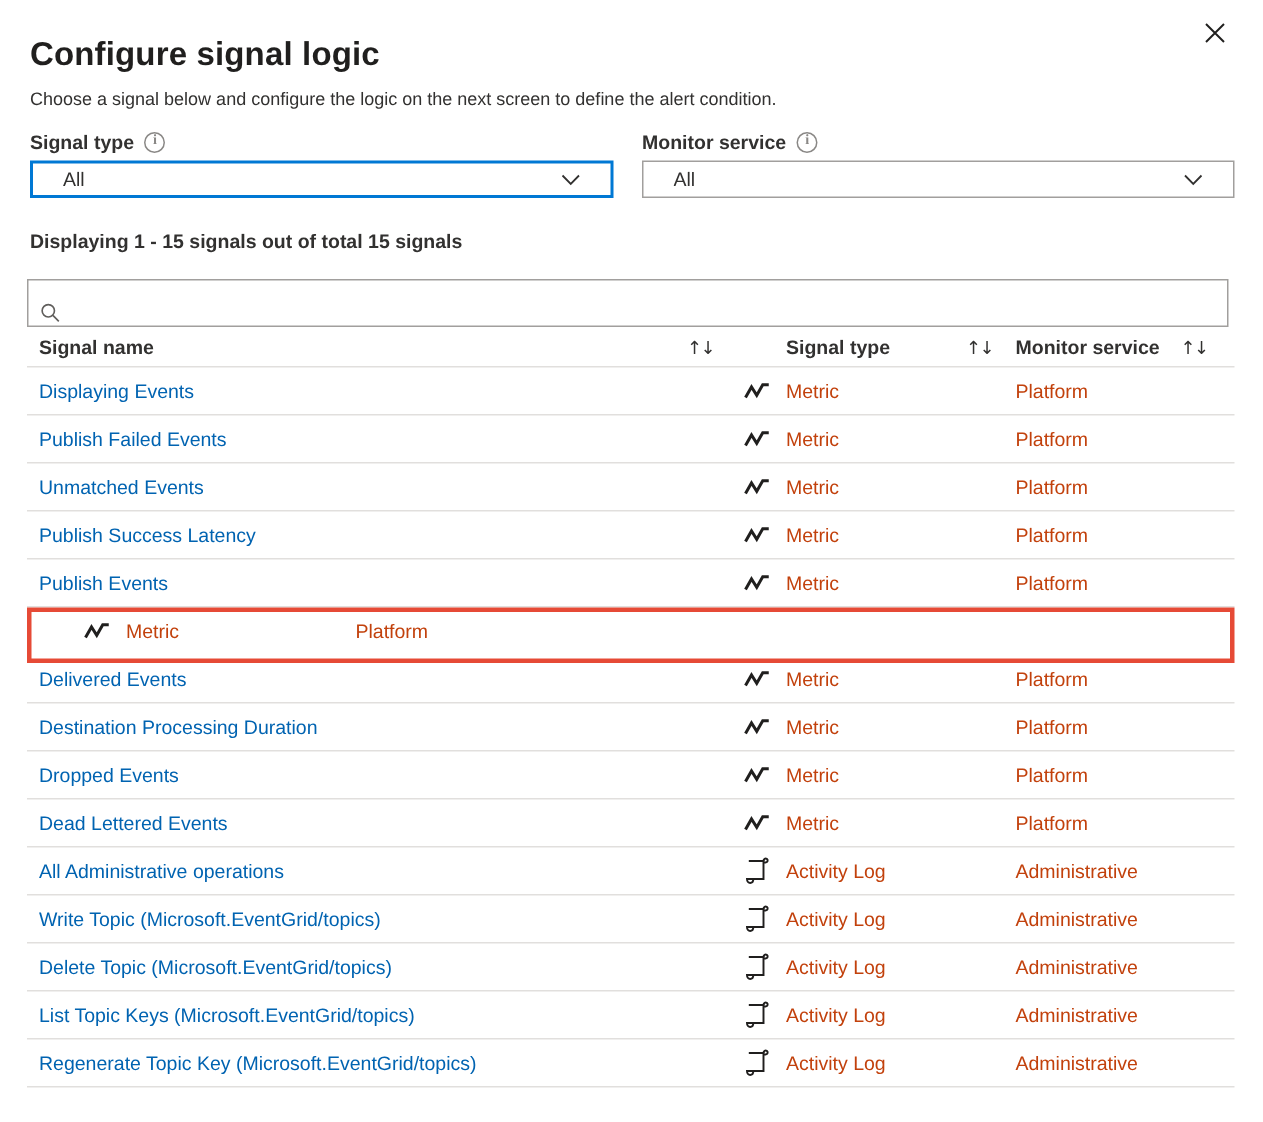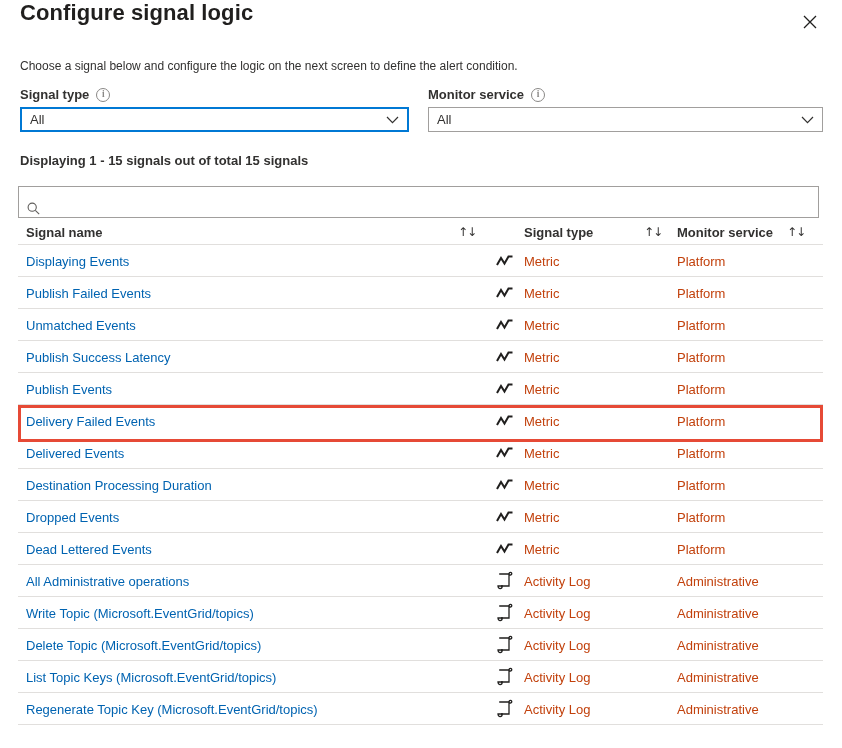--- a/index.html
+++ b/index.html
@@ -8,21 +8,21 @@
     width: 842px; height: 748px;
     background: #ffffff;
     font-family: "Liberation Sans", sans-serif;
     color: #323130;
     overflow: hidden;
   }
   .blade { position: relative; width: 842px; height: 748px; background:#fff; }
 
   
   .blade-title {
-    position: absolute; left: 20px; top: 0;
+    position: absolute; left: 20px; top: 23px;
     font-size: 22px; font-weight: 600; letter-spacing: .1px;
     color: #201f1e; white-space: nowrap;
   }
   .close-btn {
     position: absolute; right: 18px; top: 8px;
     width: 28px; height: 28px;
     display: flex; align-items: center; justify-content: center;
     cursor: pointer; background: transparent; border: none; padding: 0;
     color: #201f1e;
   }
@@ -44,21 +44,21 @@
   .info-icon {
     display: inline-flex; align-items: center; justify-content: center;
     width: 14px; height: 14px; border-radius: 50%;
     border: 1px solid #8a8886; color: #8a8886;
     font-size: 9.5px; font-weight: 600; line-height: 1;
     font-family: "Liberation Serif", serif; padding-bottom: 0px;
   }
   .dropdown {
     position: relative; width: 100%; height: 25px;
     background: #fff; border: 1px solid #a19f9d;
-    display: flex; align-items: center; padding: 0 8px;
+    display: flex; align-items: center; padding: 0 20px;
     cursor: pointer;
   }
   .dropdown.focused { border: 2px solid #0078d4; }
   .dropdown-value {
     font-size: 13px; color: #323130; flex: 1;
     overflow: hidden; text-overflow: ellipsis; white-space: nowrap;
   }
   .chev { flex: 0 0 auto; color: #323130; display:flex; }
 
   #field-signal-type { left: 20px; top: 86px; width: 389px; }
@@ -270,21 +270,20 @@
                 <path d="M1 11 L5 4 L8.5 9.5 L12.5 2.5 L16.5 2.5" stroke="#201f1e" stroke-width="2" fill="none" stroke-linejoin="miter" stroke-linecap="butt"></path>
               </svg>
             </span>
           </div>
           <div class="c-type"><span class="cell-text">Metric</span></div>
           <div class="c-sort2"></div>
           <div class="c-service"><span class="cell-text">Platform</span></div>
           <div class="c-sort3"></div>
         </div>
         <div class="row highlighted">
-          <div class="c-name"><a class="signal-link">Delivery Failed Events</a></div>
           <div class="c-sort1"></div>
           <div class="c-typeicon">
             <span class="type-icon">
               <svg width="18" height="14" viewBox="0 0 18 14" aria-hidden="true">
                 <path d="M1 11 L5 4 L8.5 9.5 L12.5 2.5 L16.5 2.5" stroke="#201f1e" stroke-width="2" fill="none" stroke-linejoin="miter" stroke-linecap="butt"></path>
               </svg>
             </span>
           </div>
           <div class="c-type"><span class="cell-text">Metric</span></div>
           <div class="c-sort2"></div>

